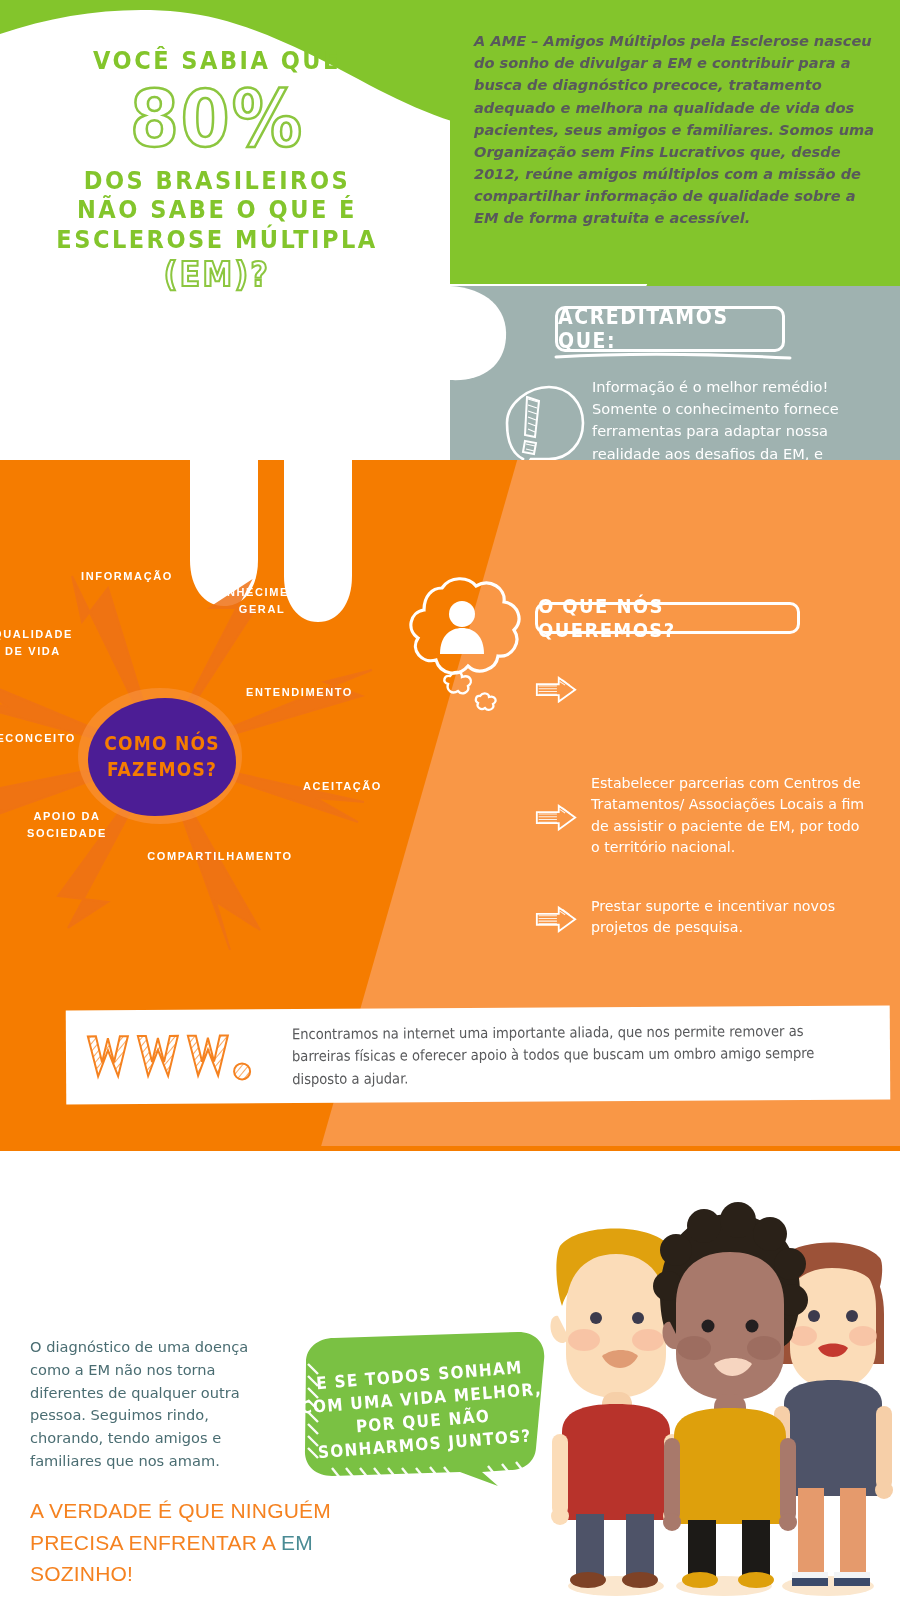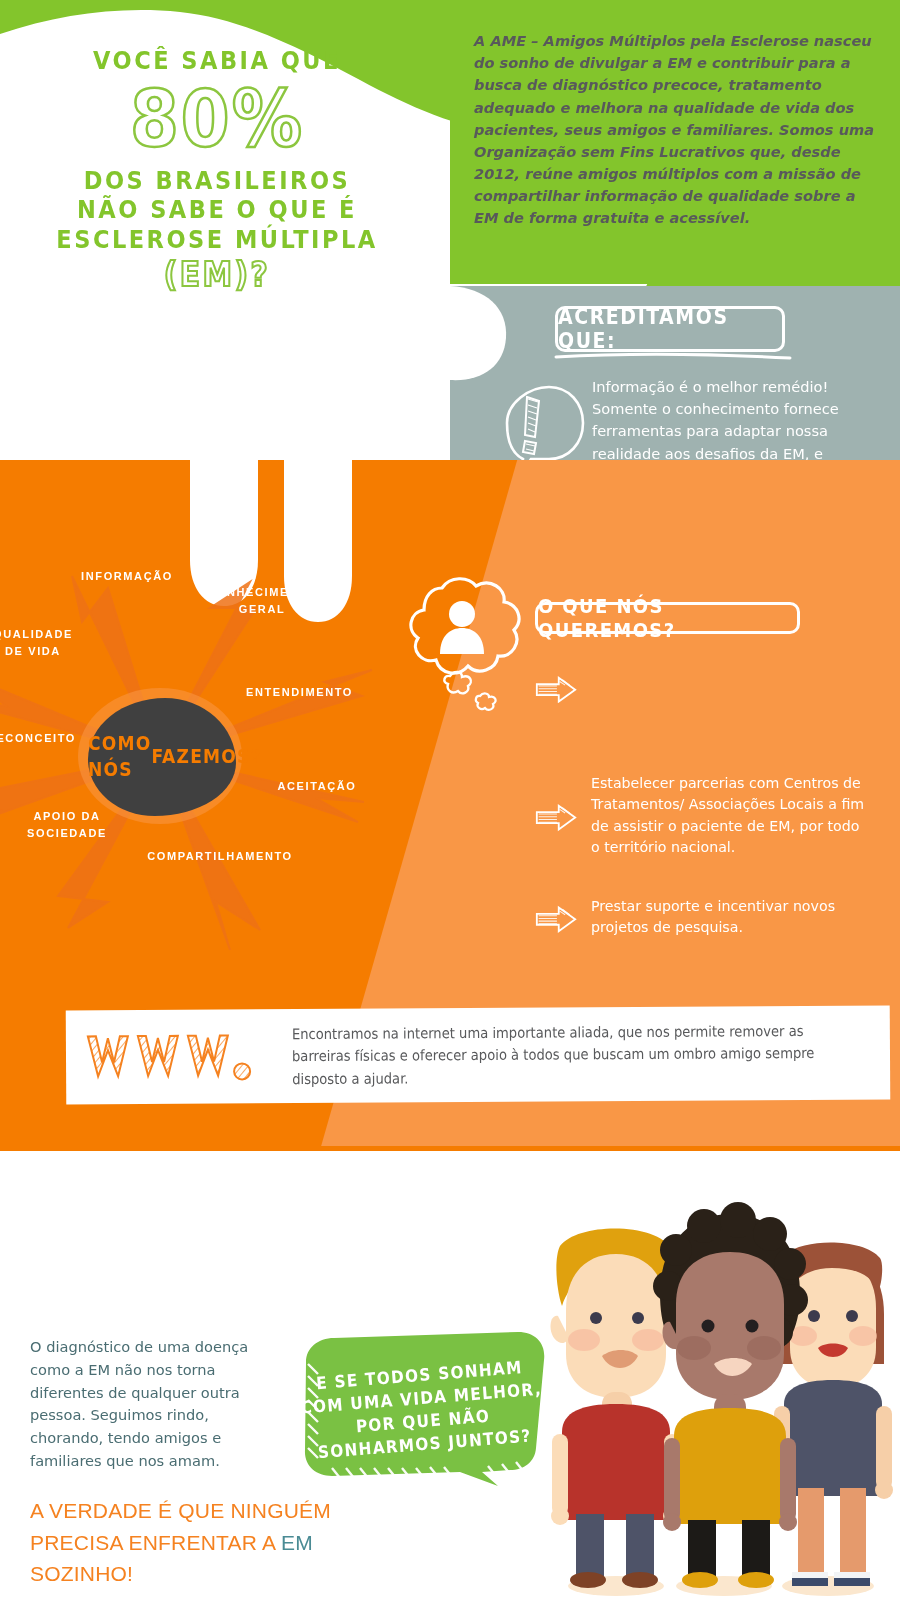--- a/index.html
+++ b/index.html
@@ -55,22 +55,22 @@
 
   
   .orange-band { left:0; top:460px; width:900px; height:690px; background:#F57C00; }
   .orange-band-light { left:320px; top:460px; width:580px; height:690px; background:#F99746;
         clip-path: polygon(34% 0, 100% 0, 100% 100%, 0 100%); }
 
   
   .radial { left:-40px; top:530px; width:430px; height:440px; }
   .radial-hub {
     position:absolute; left:128px; top:168px; width:148px; height:118px;
-    background:#404040; border-radius:52% 48% 55% 45% / 52% 55% 45% 48%;
-    display:flex; flex-direction:row; align-items:center; 
+    background:#4c1d95; border-radius:52% 48% 55% 45% / 52% 55% 45% 48%;
+    display:flex; flex-direction:column; align-items:center; justify-content:center;
   }
   .radial-hub span {
     color:#F57C00; font-size:19px; font-weight:700; letter-spacing:1.2px;
     font-family:"DejaVu Sans Condensed","Liberation Sans",sans-serif; line-height:1.35;
   }
   .rlabel {
     position:absolute; color:#ffffff; font-size:11px; letter-spacing:1.6px;
     font-weight:600; text-align:center; line-height:1.5;
     font-family:"Liberation Sans", sans-serif;
   }
@@ -219,21 +219,21 @@
       <span>COMO NÓS</span>
       <span>FAZEMOS?</span>
     </div>
 
     <div class="rlabel" style="left:92px;top:38px;width:150px;">INFORMAÇÃO</div>
     <div class="rlabel" style="left:222px;top:54px;width:160px;">
       <div>CONHECIMENTO</div>
       <div>GERAL</div>
     </div>
     <div class="rlabel" style="left:286px;top:154px;width:150px;text-align:left;">ENTENDIMENTO</div>
-    <div class="rlabel" style="left:292px;top:248px;width:130px;text-align:center;">ACEITAÇÃO</div>
+    <div class="rlabel" style="left:292px;top:248px;width:130px;text-align:right;">ACEITAÇÃO</div>
     <div class="rlabel" style="left:170px;top:318px;width:180px;">COMPARTILHAMENTO</div>
     <div class="rlabel" style="left:42px;top:278px;width:130px;">
       <div>APOIO DA</div>
       <div>SOCIEDADE</div>
     </div>
     <div class="rlabel" style="left:-2px;top:200px;width:138px;">PRECONCEITO</div>
     <div class="rlabel" style="left:8px;top:96px;width:130px;">
       <div>QUALIDADE</div>
       <div>DE VIDA</div>
     </div>

